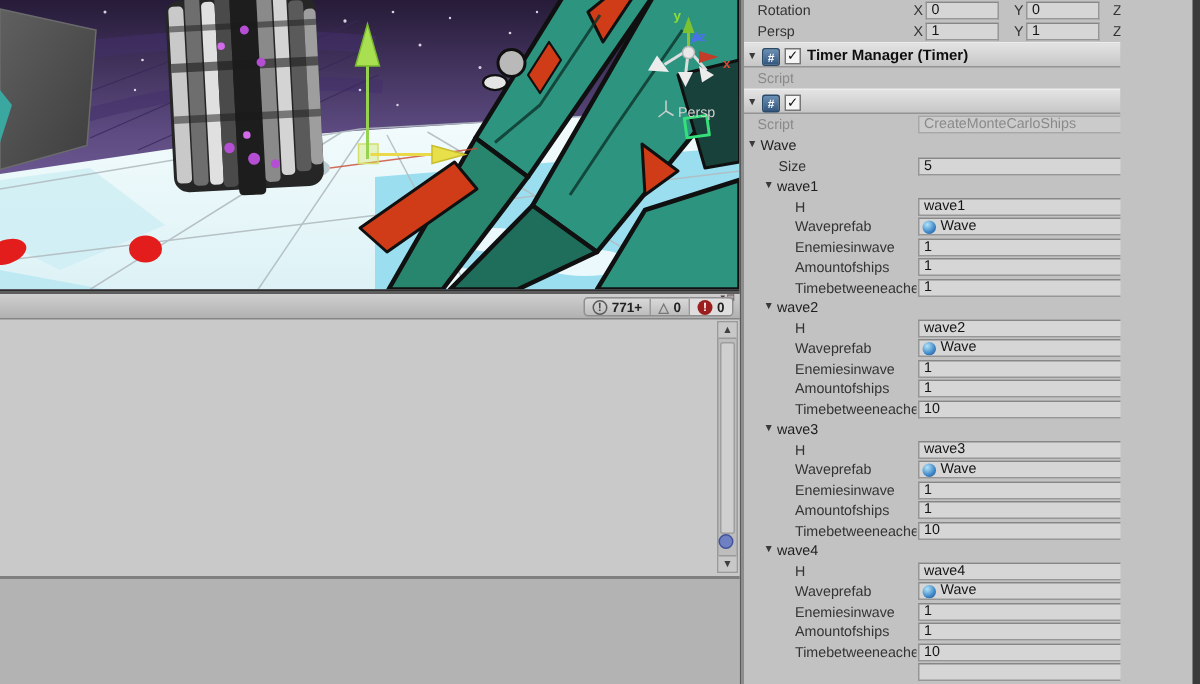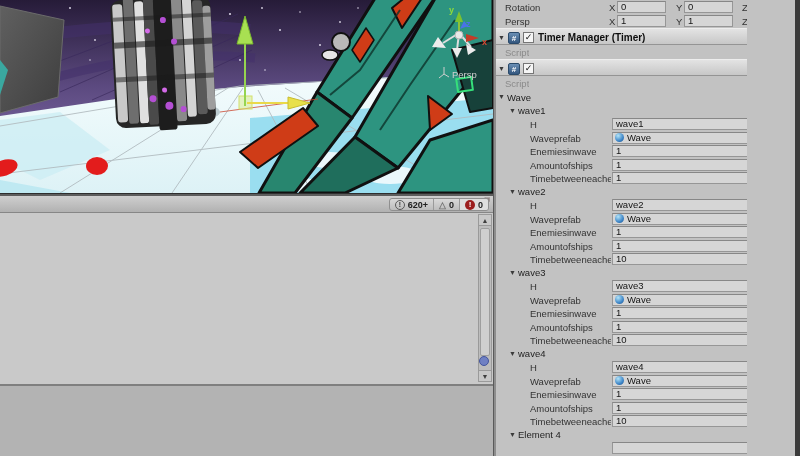--- a/index.html
+++ b/index.html
@@ -255,21 +255,21 @@
 </div>
 <div id="hsplit"></div>
 <div id="vsplit"></div>
 
 <div id="console">
   <div class="ctoolbar">
     <div class="tabmenu">▾▤</div>
     <div class="badges">
       <div class="badge">
         <span class="ic-info">!</span>
-        <span>620+</span>
+        <span>771+</span>
       </div>
       <div class="badge">
         <span class="ic-warn">△</span>
         <span>0</span>
       </div>
       <div class="badge active">
         <span class="ic-err">!</span>
         <span>0</span>
       </div>
     </div>
@@ -343,25 +343,30 @@
               <line x1="1.7" y1="1.7" x2="3" y2="3"></line>
               <line x1="7" y1="7" x2="8.3" y2="8.3"></line>
               <line x1="1.7" y1="8.3" x2="3" y2="7"></line>
               <line x1="7" y1="3" x2="8.3" y2="1.7"></line>
             </g>
             <circle cx="5" cy="5" r="2.4" fill="none" stroke="#4a4a4a" stroke-width="1.6"></circle>
           </svg></span>
       </div>
       <div class="irow k-script ind0">
         <span class="lbl">Script</span>
+        <span class="fld sfld">CreateMonteCarloShips</span>
         <span class="picker">◎</span>
       </div>
       <div class="irow k-foldout ind0">
         <span class="fold">▼</span>
         <span class="flbl">Wave</span>
+      </div>
+      <div class="irow k-prop ind1">
+        <span class="lbl">Size</span>
+        <span class="fld pfld">5</span>
       </div>
       <div class="irow k-foldout ind1">
         <span class="fold">▼</span>
         <span class="flbl">wave1</span>
       </div>
       <div class="irow k-prop ind2">
         <span class="lbl">H</span>
         <span class="fld pfld">wave1</span>
       </div>
       <div class="irow k-object ind2">
@@ -461,22 +466,18 @@
         <span class="fld pfld">1</span>
       </div>
       <div class="irow k-prop ind2">
         <span class="lbl">Amountofships</span>
         <span class="fld pfld">1</span>
       </div>
       <div class="irow k-prop ind2">
         <span class="lbl">Timebetweeneache</span>
         <span class="fld pfld">10</span>
       </div>
-      <div class="irow k-foldout ind1">
-        <span class="fold">▼</span>
-        <span class="flbl">Element 4</span>
-      </div>
       <div class="irow k-prop ind2">
         <span class="fld pfld"></span>
       </div>
     </div>
 </div>
 <div id="iedge"></div>
 
 </body></html>

